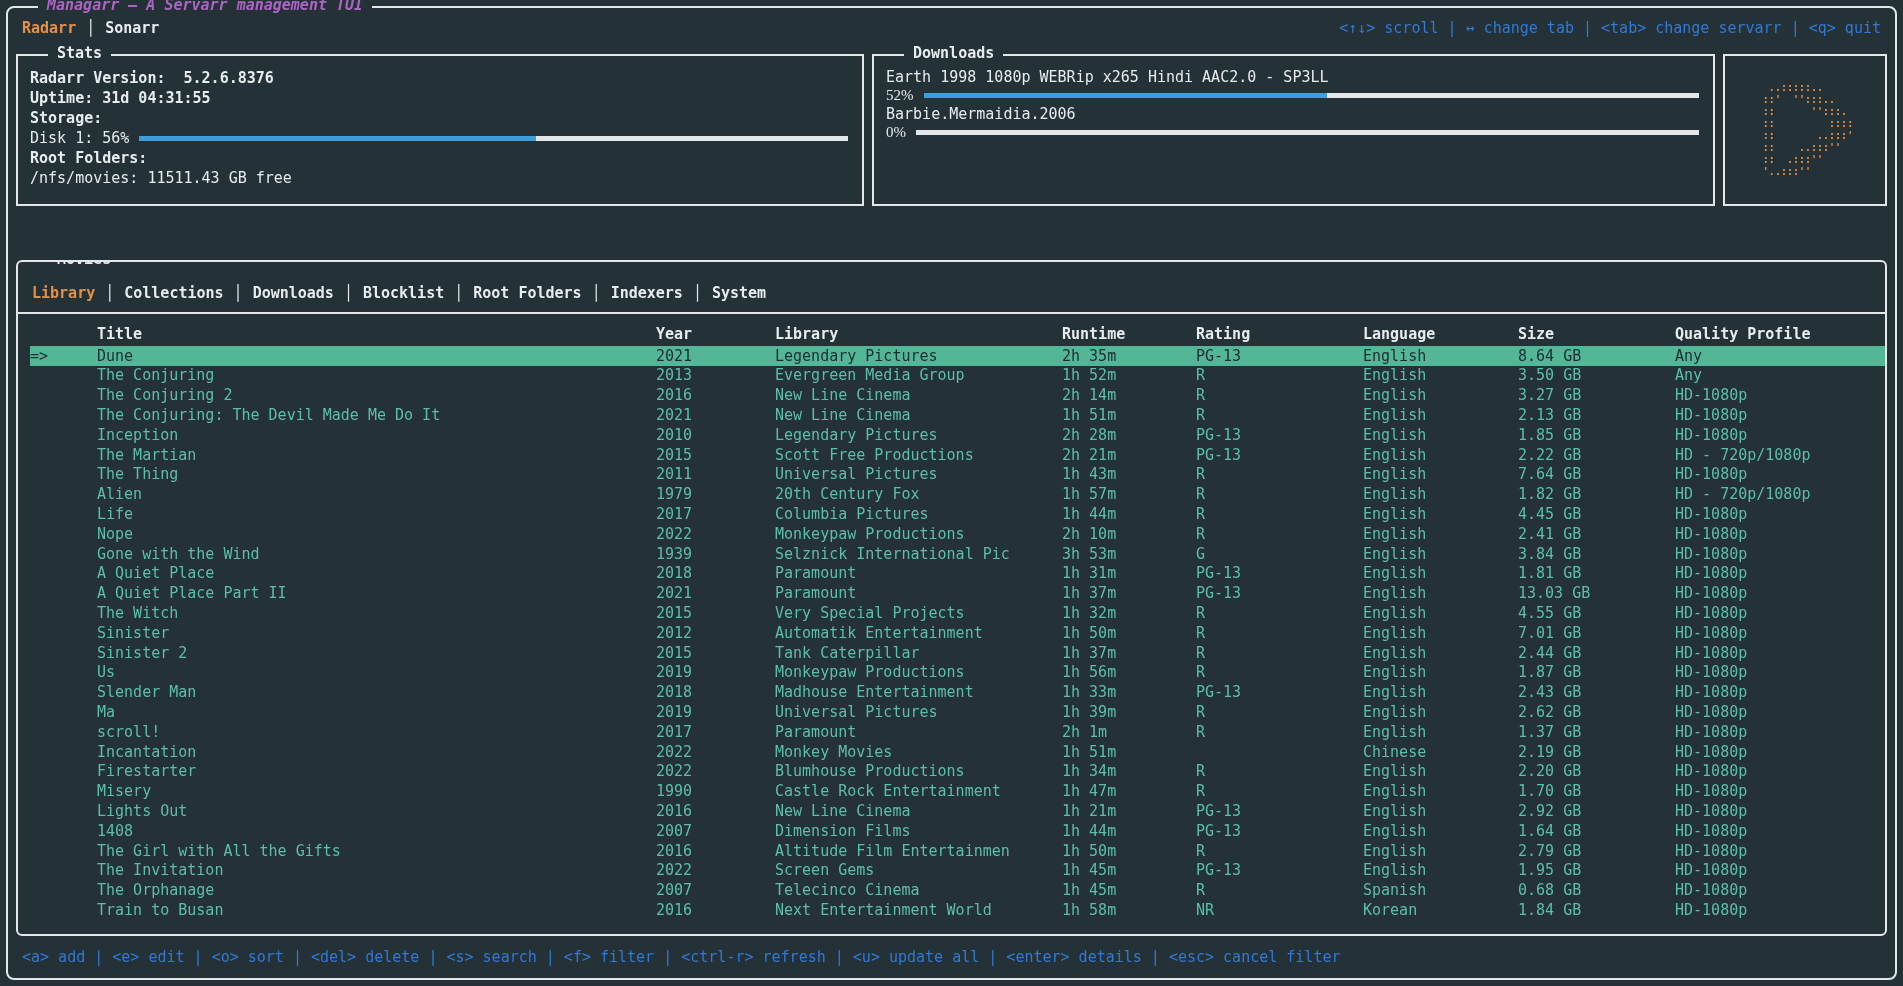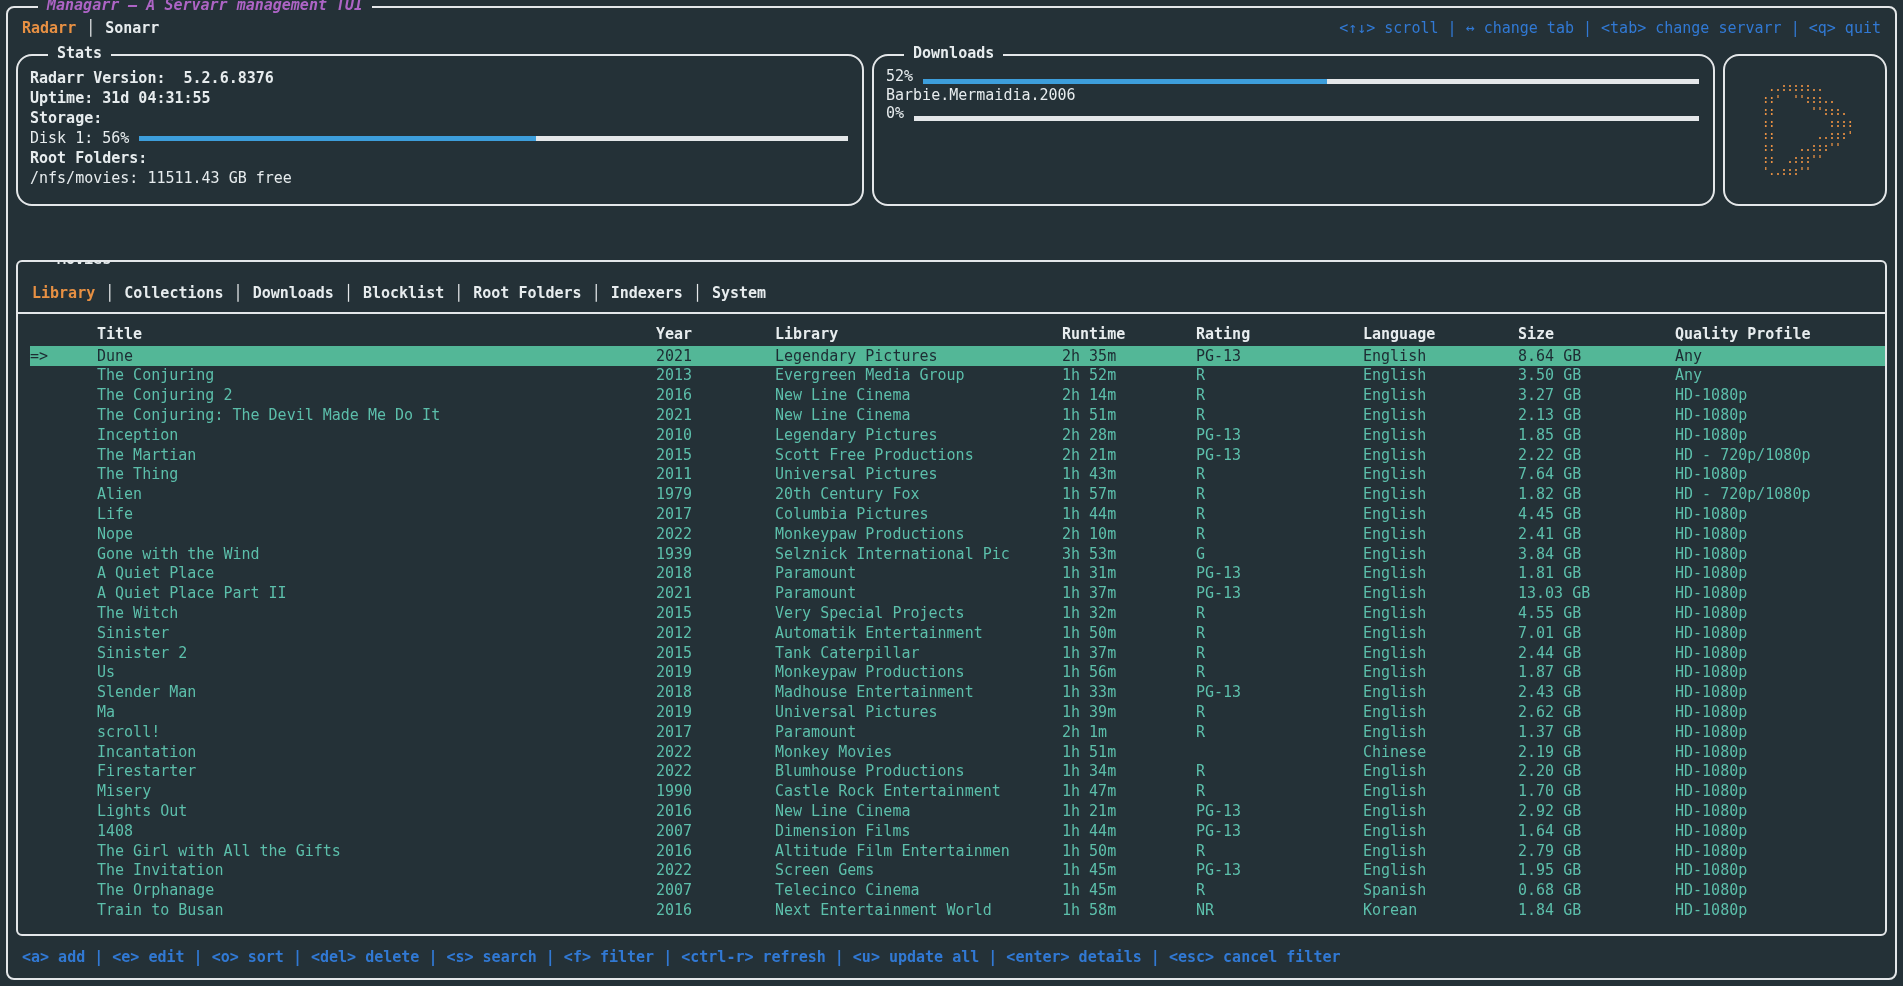--- a/index.html
+++ b/index.html
@@ -30,34 +30,34 @@
   .servarr-tabs { display: flex; align-items: center; font-weight: bold; white-space: pre; }
   .servarr-tab.active { color: var(--orange, #e79043); }
   .tab-sep { color: var(--border, #e4e7e9); padding: 0 10px; font-weight: normal; }
   .keyhelp { color: var(--blue, #3179d4); white-space: pre; }
 
   
   .panels-row { display: flex; gap: 8px; margin: 14px 8px 0 8px; height: 152px; }
   .panel {
     position: relative;
     border: 2px solid var(--border, #e4e7e9);
-    border-radius: 16px;
+    border-radius: 0;
     padding: 12px 12px 0 12px;
   }
   .panel-stats { width: 848px; }
   .panel-downloads { width: 843px; }
   .panel-logo { flex: 1; display: flex; align-items: center; justify-content: center; padding: 0; }
   .stat-line { display: flex; align-items: center; line-height: 20px; white-space: pre; text-align: right; }
   .b { font-weight: bold; }
   .val-gap2 { margin-left: 2ch; }
   .val-gap1 { margin-left: 1ch; }
   .pbar { flex: 1; height: 5px; background: var(--border, #e4e7e9); margin: 0 2px 0 10px; position: relative; }
   .pbar .fill { position: absolute; left: 0; top: 0; bottom: 0; background: var(--pblue, #3d9edb); }
   .dl-name { line-height: 19px; white-space: pre; }
-  .dl-progress { display: flex; align-items: flex-end; line-height: 16px; margin-bottom: 2px; white-space: pre; }
+  .dl-progress { display: flex; align-items: center; line-height: 16px; margin-bottom: 2px; white-space: pre; font-family: Liberation Serif, serif; }
   .logo-art { color: var(--orange, #e79043); font-size: 10px; line-height: 12px; font-weight: bold; white-space: pre; }
 
   
   .panel-movies {
     position: relative;
     border: 2px solid var(--border, #e4e7e9);
     border-radius: 6px;
     margin: 54px 8px 0 8px;
     height: 676px;
     overflow: hidden;
@@ -80,21 +80,21 @@
     overflow: hidden;
     gap: 37px;
   }
   .thead-row { font-weight: bold; color: var(--fg, #e7ecee); margin-bottom: 2px; }
   .trow { color: var(--teal, #5cbfab); }
   .trow.selected { background: var(--sel-bg, #53b797); color: var(--sel-fg, #1d2c33); }
   .tcell { overflow: hidden; }
   .tag-icon { display: inline-block; vertical-align: middle; margin-top: -2px; }
 
   
-  .bottombar { flex: 1; display: flex; align-items: center; padding-left: 14px; color: var(--blue, #3179d4); white-space: pre; font-weight: bold; }
+  .bottombar { flex: 1; display: flex; align-items: center; padding-left: 14px; color: var(--blue, #3179d4); white-space: pre; }
 </style>
 </head>
 <body>
 
 <div class="terminal">
   <span class="float-title term-title">Managarr – A Servarr management TUI</span>
 
   <div class="topbar">
     <div class="servarr-tabs">
       <span class="servarr-tab active">Radarr</span>
@@ -114,20 +114,21 @@
       <div class="stat-line">
         <span>Disk 1: 56%</span>
         <span class="pbar"><span class="fill" style="width: 56%;"></span></span>
       </div>
       <div class="stat-line"><span class="b">Root Folders:</span></div>
       <div class="stat-line"><span>/nfs/movies: 11511.43 GB free</span></div>
     </div>
 
     <div class="panel panel-downloads">
       <span class="float-title">Downloads</span>
+      <div class="dl-name">Earth 1998 1080p WEBRip x265 Hindi AAC2.0 - SP3LL</div>
       <div class="dl-progress">
         <span>52%</span>
         <span class="pbar"><span class="fill" style="width: 52%;"></span></span>
       </div>
       <div class="dl-name">Barbie.Mermaidia.2006</div>
       <div class="dl-progress">
         <span>0%</span>
         <span class="pbar"><span class="fill" style="width: 0%;"></span></span>
       </div>
     </div>

